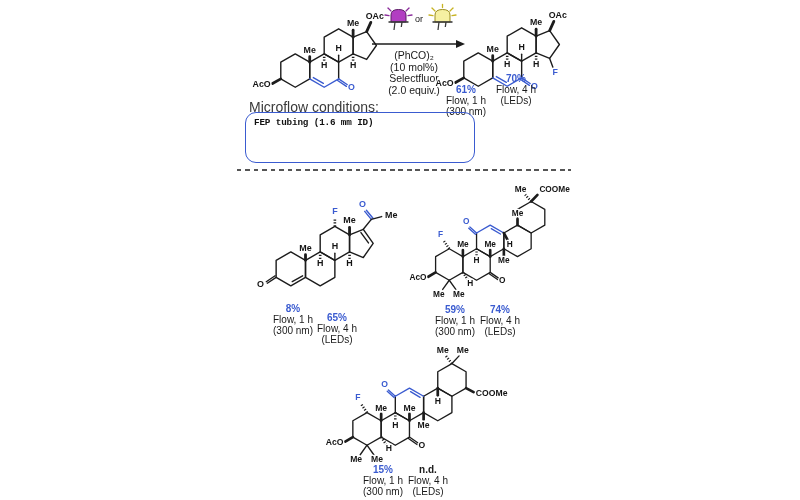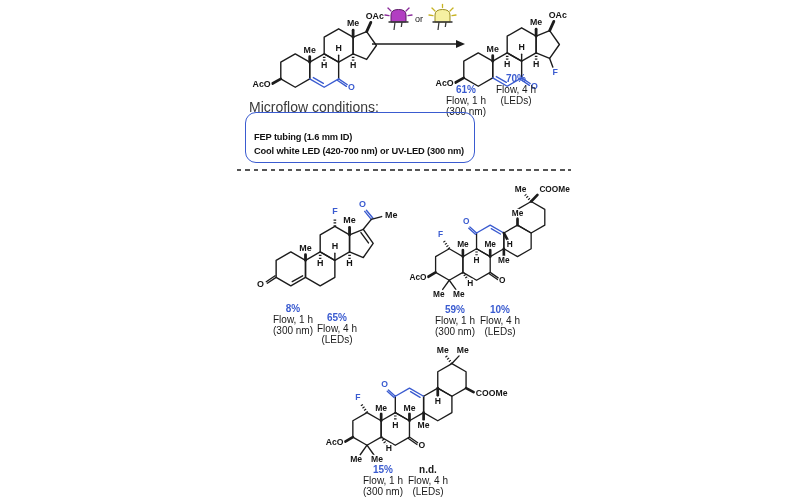--- a/index.html
+++ b/index.html
@@ -15,21 +15,21 @@
   .bond .bld{stroke-width:3;}
   .bond .hsh{stroke-width:2.8;stroke-dasharray:1.3 1.8;stroke-linecap:butt;}
   .bond .blub{stroke:#3a5bd0;}
   .cap{position:absolute;text-align:center;font-size:10px;line-height:11px;color:#1a1a1a;white-space:nowrap;}
   .cap .pct{color:#3a5bd0;font-weight:bold;font-size:10px;}
   .cap .pct.nd{color:#1a1a1a;}
   .rgt{position:absolute;left:366px;top:50px;width:96px;text-align:center;
        font-size:10.5px;line-height:11.5px;color:#1a1a1a;}
   .mfc-label{position:absolute;left:249px;top:99px;font-size:14px;color:#3a3a3a;}
   .mfc-box{position:absolute;left:245px;top:112px;width:230px;height:51px;box-sizing:border-box;
-           border:1.8px solid #3a5bd0;border-radius:11px;padding:17px 8px;}
+           border:1.8px solid #3a5bd0;border-radius:11px;padding:3px 8px;font-family:Liberation Mono, monospace;}
   .mfc-box div{font-size:9.3px;font-weight:bold;color:#111;line-height:14px;letter-spacing:-0.15px;white-space:nowrap;}
   .divider{position:absolute;left:237px;top:169px;width:334px;height:2px;
            background:repeating-linear-gradient(90deg,#555 0 4.5px,transparent 4.5px 8.5px);}
 </style>
 </head>
 <body>
 
 <div class="canvas">
 
   <svg class="abs" style="left:245px;top:1px;" width="158" height="102" viewBox="0 0 170 110">
@@ -86,20 +86,26 @@
       <line x1="2.5" y1="15" x2="22.5" y2="15" stroke="#3a3a3a" stroke-width="1.6"></line>
       <line x1="9" y1="15" x2="8" y2="23" stroke="#3a3a3a" stroke-width="1.3"></line>
       <line x1="16" y1="15" x2="15.3" y2="20" stroke="#3a3a3a" stroke-width="1.3"></line>
     </g>
   </svg>
 
   <svg class="abs" style="left:372px;top:38px;" width="94" height="12" viewBox="0 0 94 12">
     <line x1="0" y1="6" x2="85" y2="6" stroke="#1c1c1c" stroke-width="1.7"></line>
     <polygon points="84,2 93,6 84,10" fill="#1c1c1c"></polygon>
   </svg>
+  <div class="rgt">
+    <div>(PhCO)₂</div>
+    <div>(10 mol%)</div>
+    <div>Selectfluor</div>
+    <div>(2.0 equiv.)</div>
+  </div>
 
   <svg class="abs" style="left:428px;top:0px;" width="158" height="102" viewBox="0 0 170 110">
     <g class="bond">
       <path d="M54,57 L69.6,66 L69.6,84 L54,93 L38.4,84 L38.4,66 Z"></path>
       <path d="M69.6,84 L69.6,66 L85.2,57 L100.8,66 L100.8,84"></path>
       <path d="M85.2,57 L85.2,39 L100.8,30 L116.4,39 L116.4,57 L100.8,66 Z"></path>
       <path d="M116.4,39 L116.4,57 L131,63 L141.5,48 L131,33 Z"></path>
       <path class="blub" d="M69.6,84 L85.2,93 L100.8,84"></path>
       <line class="blub" x1="73.5" y1="82.6" x2="84.3" y2="88.8"></line>
       <line class="blub" x1="100.8" y1="84" x2="110.3" y2="90.3"></line>
@@ -131,21 +137,20 @@
   </div>
   <div class="cap" style="left:487px;top:73px;width:58px;">
     <div class="pct">70%</div>
     <div>Flow, 4 h</div>
     <div>(LEDs)</div>
   </div>
 
   <div class="mfc-label">Microflow conditions:</div>
   <div class="mfc-box">
     <div>FEP tubing (1.6 mm ID)</div>
-    <div>Cool white LED (420-700 nm) or UV-LED (300 nm)</div>
   </div>
 
   <div class="divider"></div>
 
   <svg class="abs" style="left:240px;top:198px;" width="160" height="104" viewBox="0 0 170 110">
     <g class="bond">
       <path d="M54,57 L69.6,66 L69.6,84 L54,93 L38.4,84 L38.4,66 Z"></path>
       <line x1="55.5" y1="88.6" x2="66.5" y2="82.4"></line>
       <path d="M69.6,84 L69.6,66 L85.2,57 L100.8,66 L100.8,84 L85.2,93 Z"></path>
       <path d="M85.2,57 L85.2,39 L100.8,30 L116.4,39 L116.4,57 L100.8,66 Z"></path>
@@ -229,21 +234,21 @@
     <text x="157" y="15" class="st">COOMe</text>
     <text x="114.5" y="119.5">O</text>
   </svg>
 
   <div class="cap" style="left:426px;top:304px;width:58px;text-align:center;">
     <div class="pct">59%</div>
     <div>Flow, 1 h</div>
     <div>(300 nm)</div>
   </div>
   <div class="cap" style="left:471px;top:304px;width:58px;">
-    <div class="pct">10%</div>
+    <div class="pct">74%</div>
     <div>Flow, 4 h</div>
     <div>(LEDs)</div>
   </div>
 
   <svg class="abs" style="left:318px;top:340px;" width="186" height="127" viewBox="0 0 205 140">
     <g class="bond">
       <path d="M54,80 L69.6,89 L69.6,107 L54,116 L38.4,107 L38.4,89 Z"></path>
       <path d="M69.6,89 L85.2,80 L100.8,89 L100.8,107 L85.2,116 L69.6,107 Z"></path>
       <path d="M85.2,62 L85.2,80 L100.8,89 L116.4,80 L116.4,62"></path>
       <path d="M116.4,62 L132,53 L147.6,62 L147.6,80 L132,89 L116.4,80 Z"></path>

